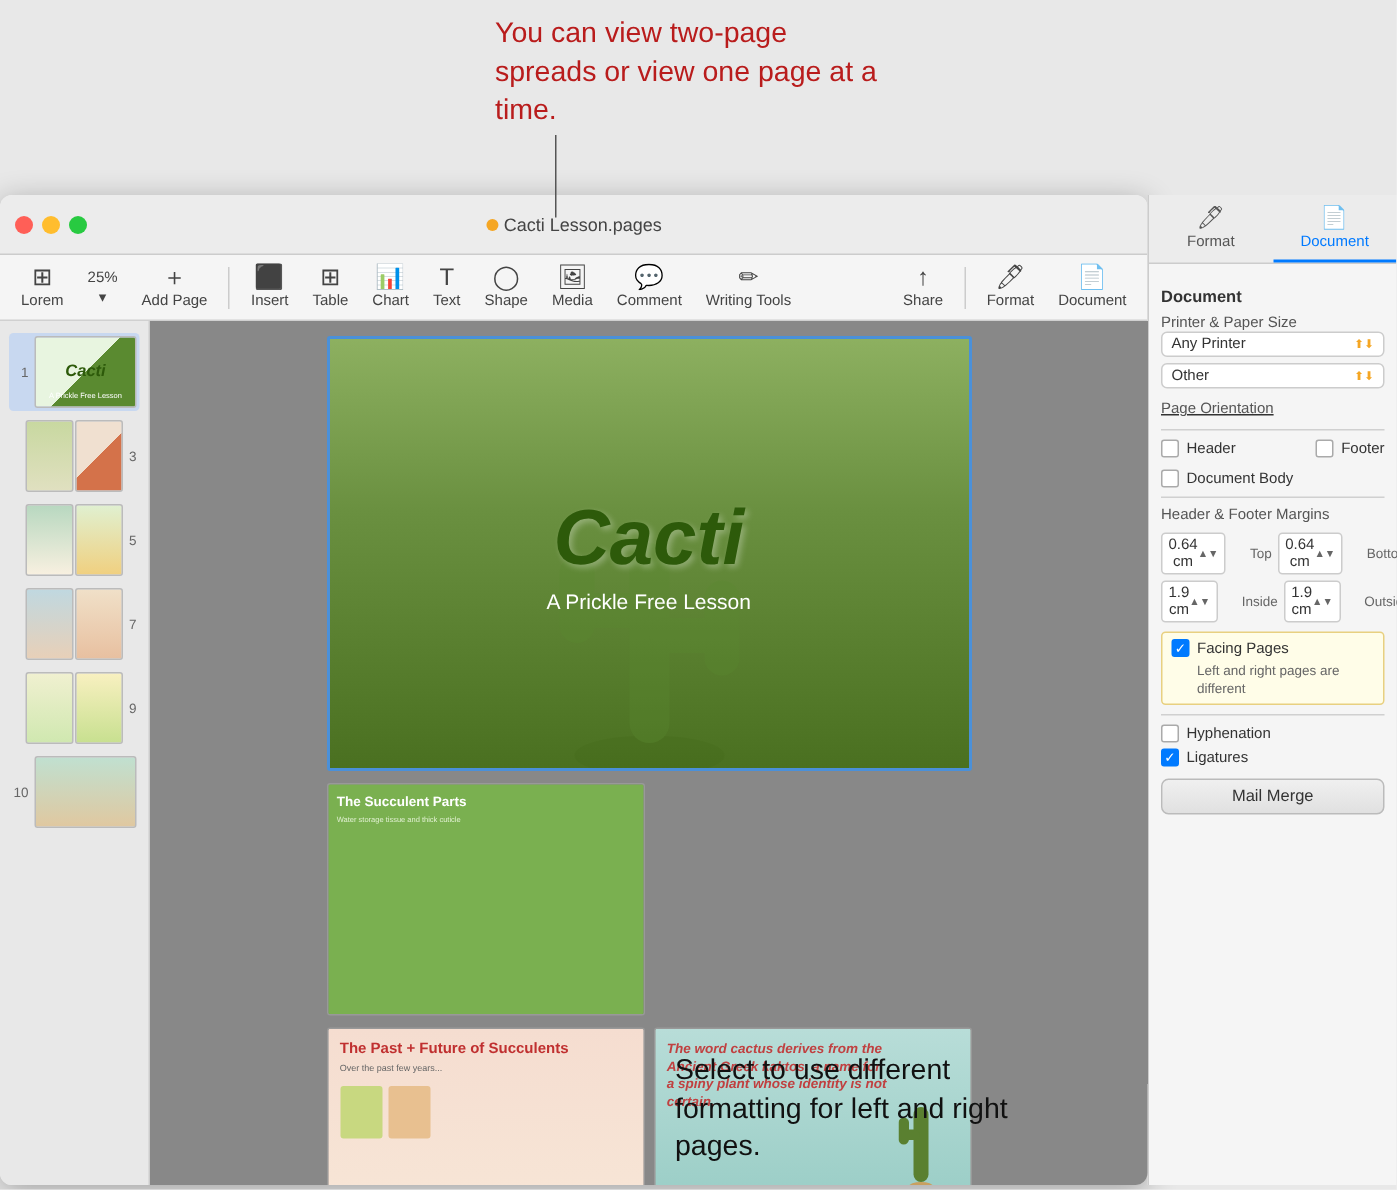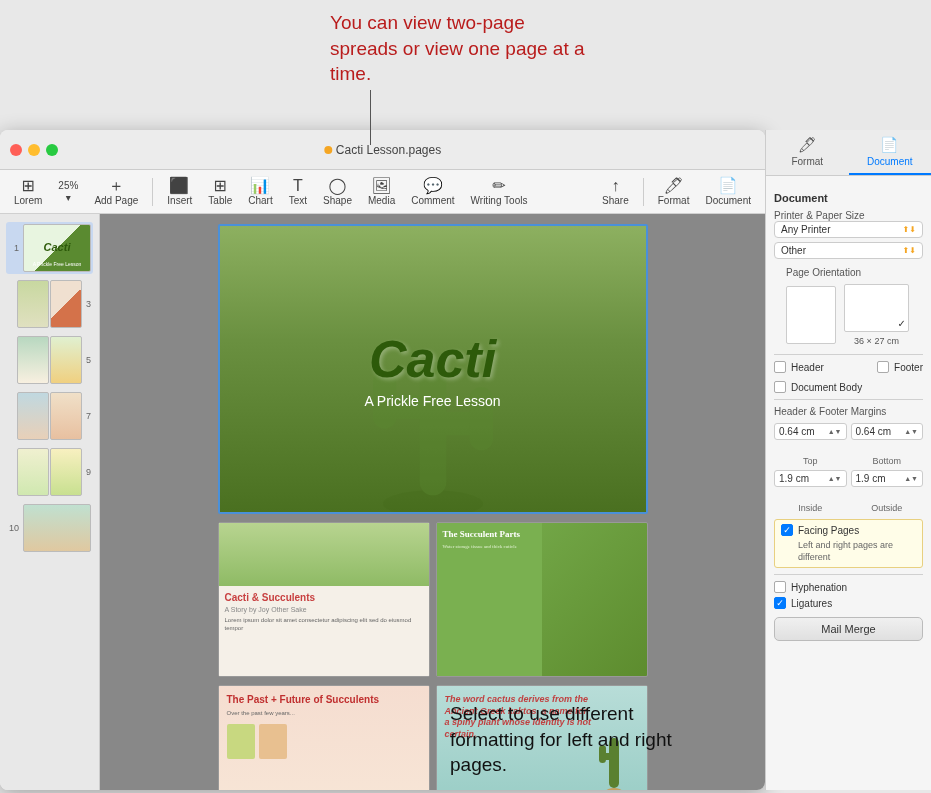--- a/index.html
+++ b/index.html
@@ -358,21 +358,22 @@
       padding: 2px 6px;
       font-size: 10px;
       width: 100%;
       margin-bottom: 4px;
       cursor: pointer;
       justify-content: space-between;
     }
     .select-arrow { font-size: 8px; color: #f5a623; }
 
     .orientation-section {
-      margin: 8px 12px;
+      margin: 8px 0;
+      text-decoration: underline;
     }
     .orientation-options {
       display: flex;
       gap: 8px;
       align-items: center;
       margin-top: 6px;
     }
     .orientation-box {
       width: 50px;
       height: 58px;
@@ -436,21 +437,21 @@
       margin: 6px 0;
     }
     .margins-grid {
       display: grid;
       grid-template-columns: 1fr 1fr;
       gap: 4px;
       margin-top: 4px;
     }
     .margin-field {
       display: flex;
-      flex-direction: column;
+      flex-direction: row;
       align-items: center;
       gap: 16px;
     }
     .margin-input {
       background: white;
       border: 1px solid #ccc;
       border-radius: 3px;
       padding: 2px 4px;
       font-size: 10px;
       width: 100%;
@@ -642,35 +643,23 @@
               <rect x="50" y="60" width="30" height="14" rx="7" fill="#5a8a30"></rect>
               <rect x="72" y="45" width="14" height="38" rx="7" fill="#5a8a30"></rect>
             </svg>
             <div class="cover-title">Cacti</div>
             <div class="cover-subtitle">A Prickle Free Lesson</div>
           </div>
         </div>
 
         <div class="slide-grid">
 
-          <div class="grid-slide slide-3">
-            <div style="width:100%;height:100%;position:relative;">
-              <div style="position:absolute;top:0;left:0;right:0;height:70px;background:linear-gradient(to bottom,#b8d490,#8ab860);overflow:hidden;">
-                <div style="position:absolute;bottom:-5px;left:10px;font-size:6px;color:#666;">🌵🌵🌵</div>
-              </div>
-              <div style="position:absolute;bottom:0;left:0;right:0;height:90px;background:#f5f0e8;padding:6px;">
-                <div style="font-size:10px;font-weight:700;color:#c84040;line-height:1.2;">Cacti &amp; Succulents</div>
-                <div style="font-size:7px;color:#888;margin-top:2px;">A Story by Joy Other Sake</div>
-                <div style="font-size:6px;color:#666;margin-top:3px;line-height:1.4;">Lorem ipsum dolor sit amet consectetur adipiscing elit sed do eiusmod tempor</div>
-              </div>
-            </div>
-          </div>
 
           <div class="grid-slide slide-4">
-            <div style="display:grid;grid-template-columns:1fr 1fr;height:100%;font-family:Liberation Serif, serif;">
+            <div style="display:grid;grid-template-columns:1fr;height:100%;">
               <div style="background:#7ab050;padding:6px;overflow:hidden;">
                 <div style="font-size:9px;font-weight:700;color:white;line-height:1.2;">The Succulent Parts</div>
                 <div style="font-size:5px;color:#e0f0d0;margin-top:4px;line-height:1.3;">Water storage tissue and thick cuticle</div>
               </div>
             </div>
           </div>
         </div>
 
         <div class="slide-grid">
 
@@ -728,29 +717,20 @@
       <span>Any Printer</span>
       <span class="select-arrow">⬆⬇</span>
     </div>
     <div class="inspector-select">
       <span>Other</span>
       <span class="select-arrow">⬆⬇</span>
     </div>
 
     <div class="orientation-section">
       <div class="inspector-label">Page Orientation</div>
-      <div class="orientation-options">
-        <div>
-          <div class="orientation-box"></div>
-        </div>
-        <div>
-          <div class="orientation-box orientation-landscape selected"></div>
-          <div class="orientation-size">36 × 27 cm</div>
-        </div>
-      </div>
     </div>
 
     <div class="divider"></div>
 
     <div class="inspector-row">
       <div class="checkbox-row">
         <div class="cb"></div>
         <span>Header</span>
       </div>
       <div class="checkbox-row">

